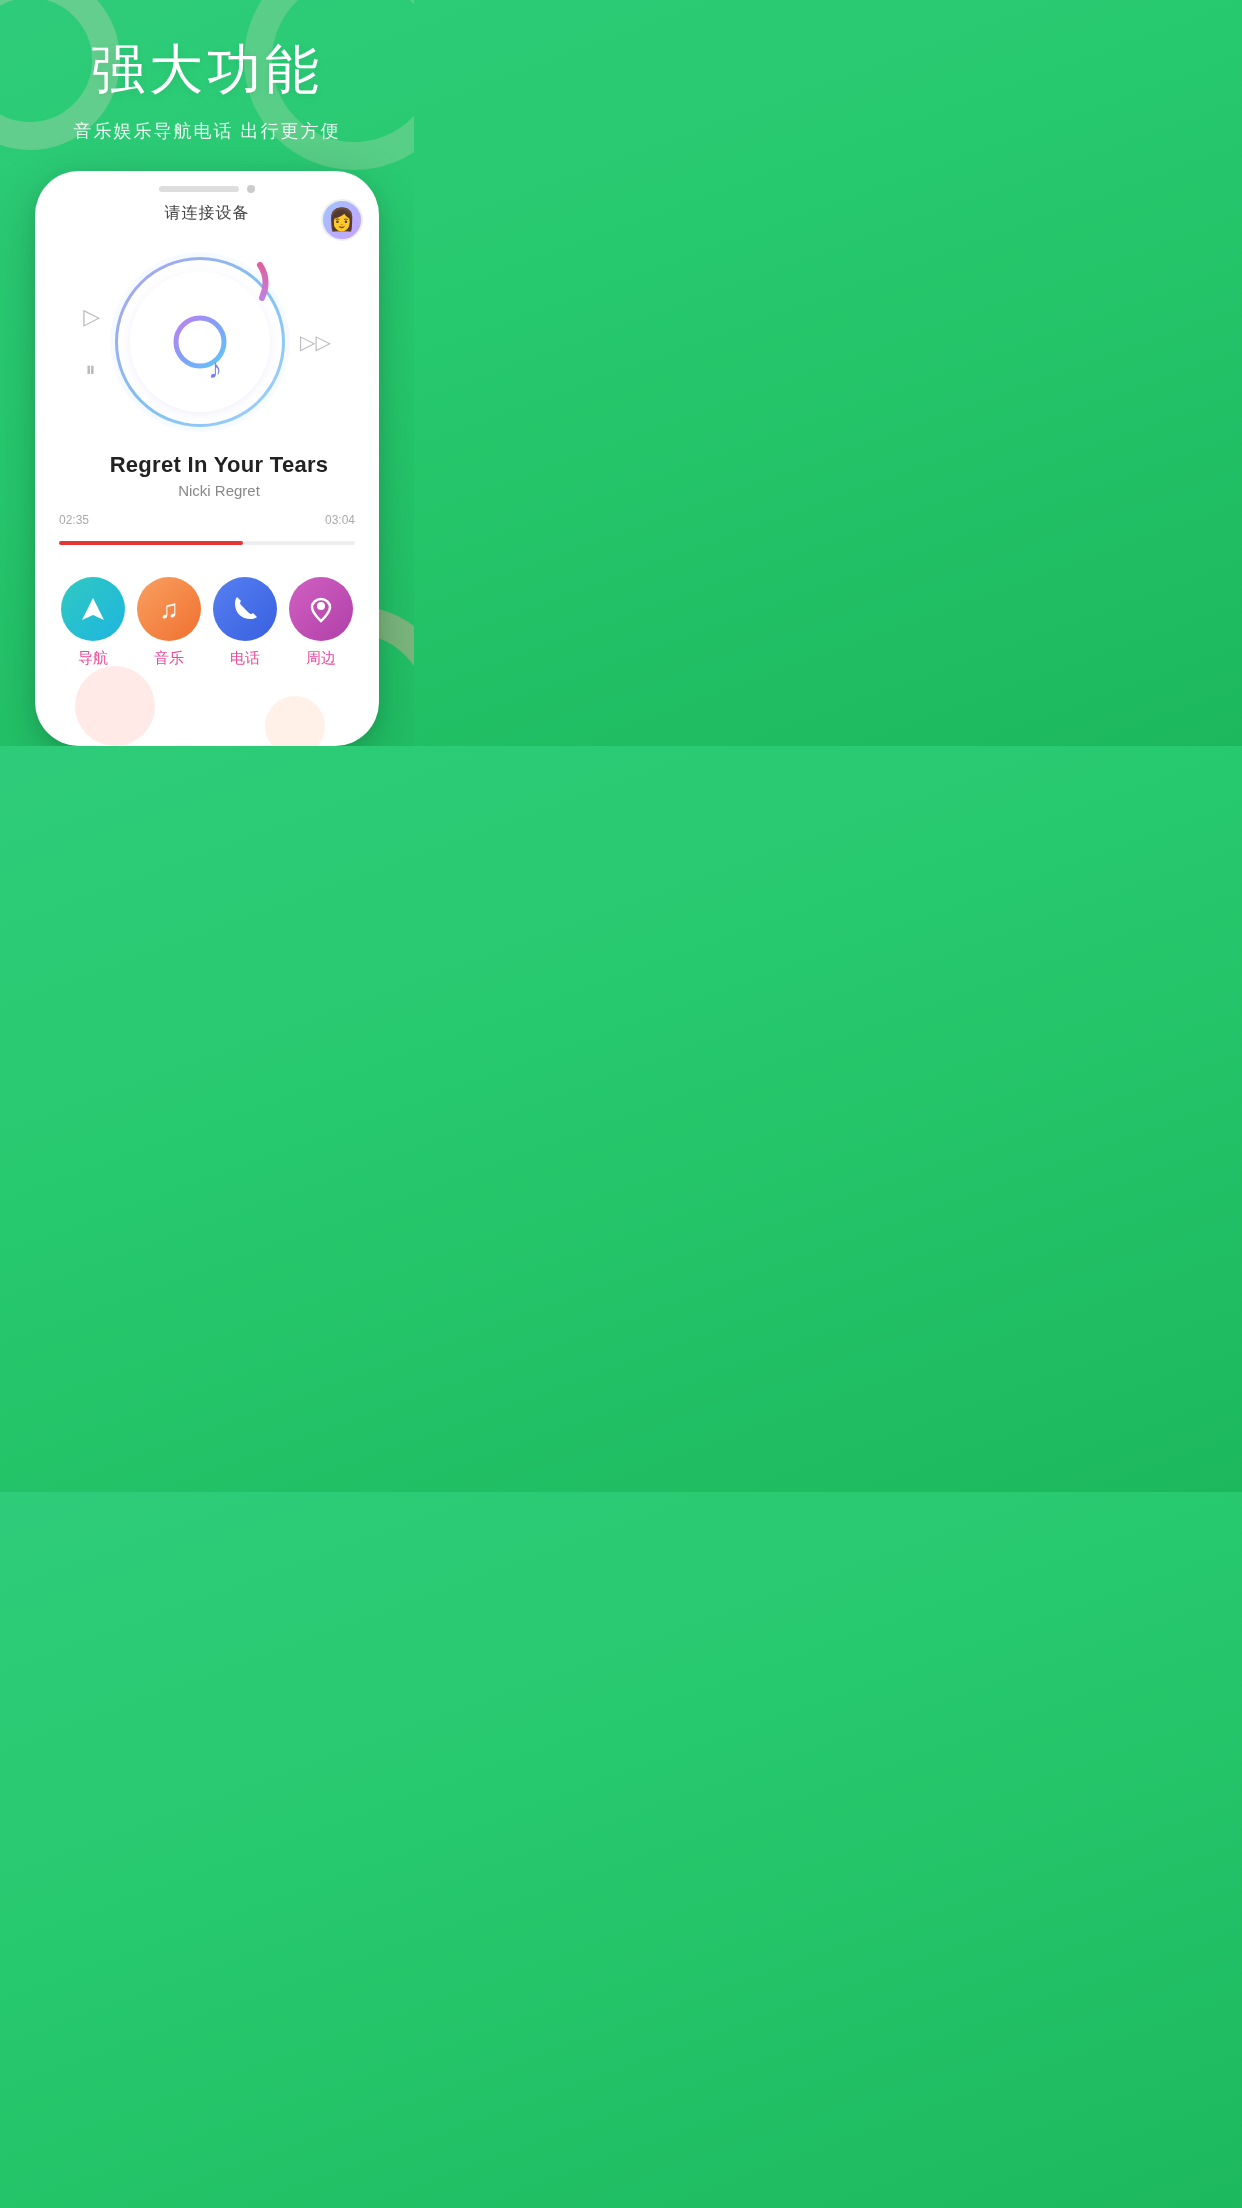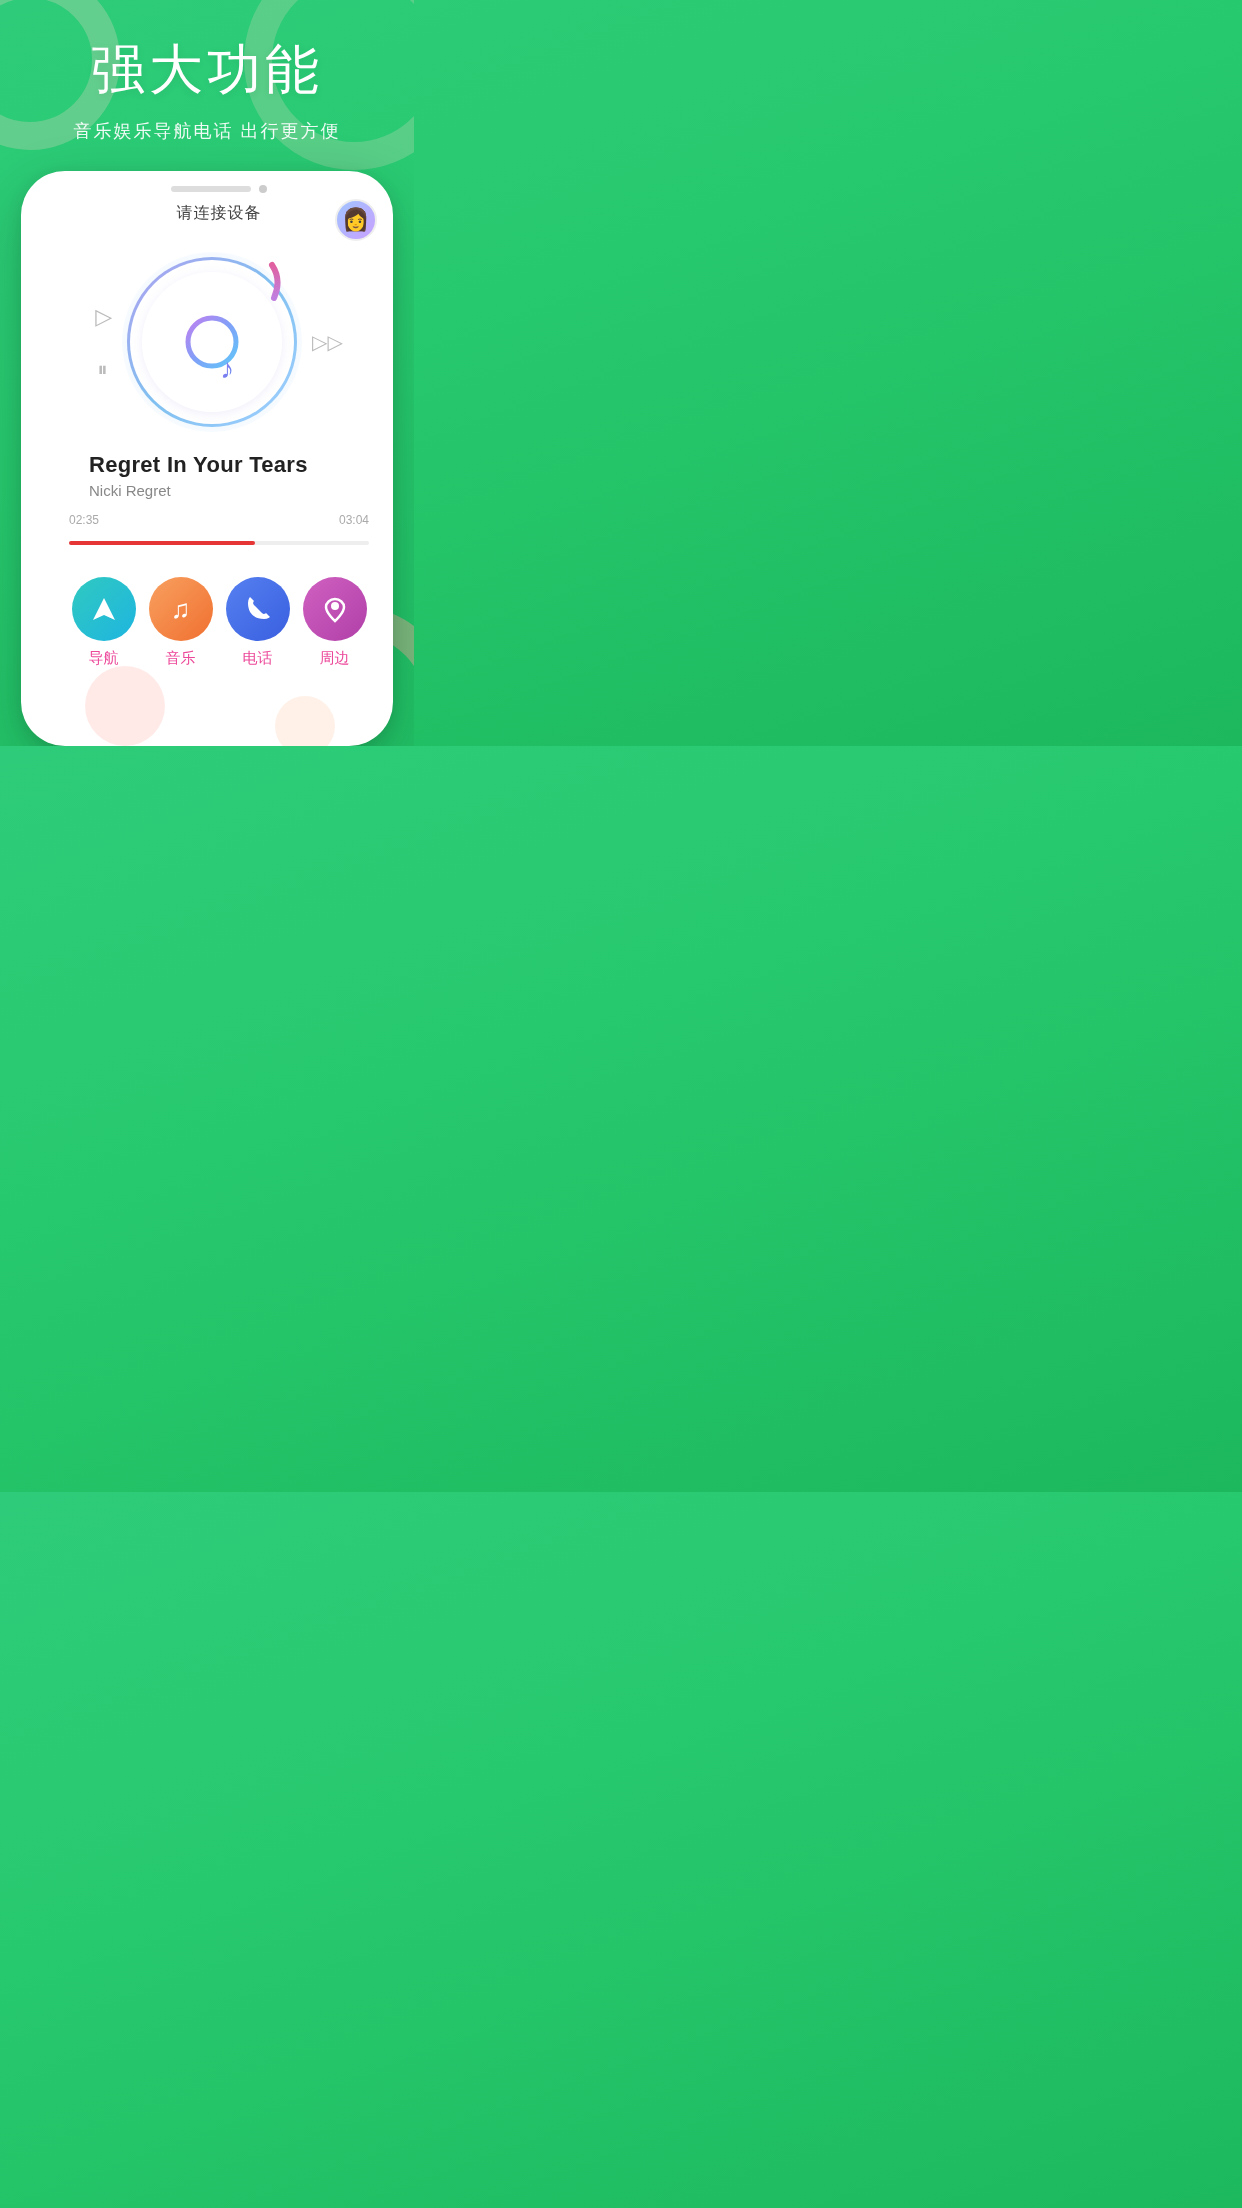--- a/index.html
+++ b/index.html
@@ -67,29 +67,28 @@
     .sub-title {
       color: rgba(255,255,255,0.92);
       font-size: 18px;
       margin-top: 20px;
       letter-spacing: 2px;
     }
 
     
     .phone-mockup {
       margin-top: 28px;
-      width: 372px;
+      width: 344px;
       background: #fff;
       border-radius: 44px;
       box-shadow: 0 20px 60px rgba(0,0,0,0.18), 0 4px 16px rgba(0,0,0,0.10);
       overflow: hidden;
       position: relative;
       z-index: 3;
       padding-bottom: 20px;
-      padding-left: 24px;
     }
 
     
     .phone-notch {
       display: flex;
       justify-content: center;
       align-items: center;
       padding: 14px 0 6px;
       gap: 8px;
     }
@@ -213,21 +212,21 @@
     .vinyl-arc {
       position: absolute;
       top: 8px;
       right: 20px;
       width: 50px;
       height: 50px;
     }
 
     
     .song-info {
-      text-align: left;
+      text-align: center;
       padding: 10px 20px 4px;
       margin-left: 24px;
     }
     .song-title {
       font-size: 22px;
       font-weight: 700;
       color: #222;
       letter-spacing: 0.3px;
     }
     .song-artist {

